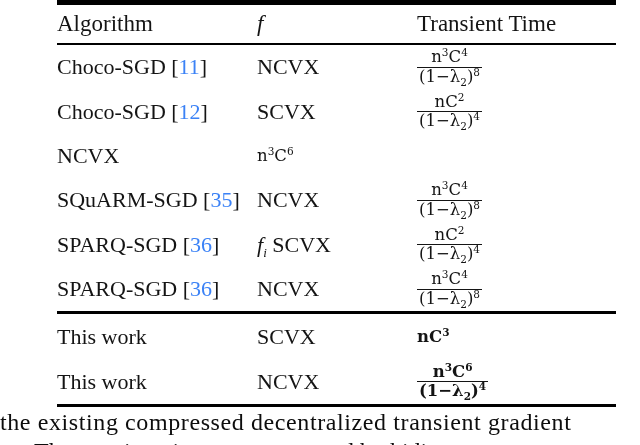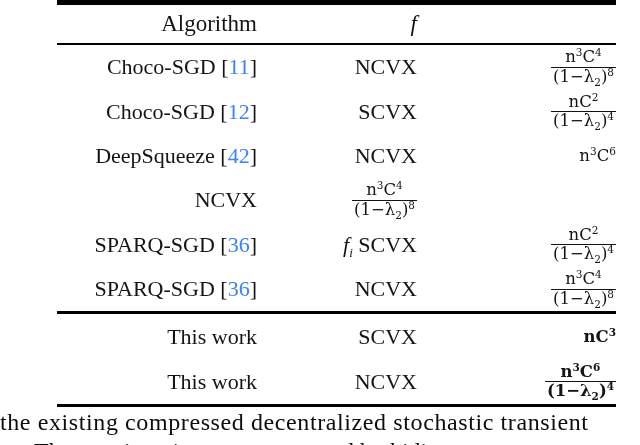--- a/index.html
+++ b/index.html
@@ -21,21 +21,21 @@
   .rule-mid { height:3px; }
   .rule-bottom { height:3px; }
   .row {
     display:grid;
     grid-template-columns:200px 160px 199px;
     align-items:center;
   }
   .r-head { height:38px; font-size:23px; }
   .r-std  { height:44.4px; }
   .r-big  { height:45px; }
-  .cell { text-align:right; }
+  .cell { text-align:left; }
   .alg, .fcol { font-size:22px; }
   .f-head { font-style:italic; }
   .cite { color:#3b82f6; }
   .fm { font-style:italic; }
   .fms { font-size:13px; line-height:0; font-style:italic; }
   .frac {
     display:inline-flex; flex-direction:column; align-items:center;
     font-size:16.5px; line-height:1.12;
     font-family:"DejaVu Serif", "Liberation Serif", serif;
   }
@@ -56,20 +56,21 @@
 
 <div class="page">
 
   <div class="tablewrap">
 
     <div class="rule rule-top"></div>
 
     <div class="row r-head">
       <div class="cell">Algorithm</div>
       <div class="cell f-head">f</div>
+      <div class="cell">Transient Time</div>
     </div>
 
     <div class="rule rule-thin"></div>
 
     <div class="row r-std">
       <div class="cell alg"><span>Choco-SGD</span><span> [</span><span class="cite">11</span><span>]</span></div>
       <div class="cell fcol"><span class="fm"></span><sub class="fms"></sub><span>NCVX</span></div>
       <div class="cell">
         <span class="frac">
           <span class="num"><span>n</span><sup>3</sup><span>C</span><sup>4</sup></span>
@@ -83,30 +84,30 @@
       <div class="cell fcol"><span class="fm"></span><sub class="fms"></sub><span>SCVX</span></div>
       <div class="cell">
         <span class="frac">
           <span class="num"><span>n</span><sup></sup><span>C</span><sup>2</sup></span>
           <span class="den"><span>(1−λ</span><sub>2</sub><span>)</span><sup>4</sup></span>
         </span>
       </div>
     </div>
 
     <div class="row r-std">
-      <div class="cell alg"><span>DeepSqueeze</span><span> [</span><span class="cite">42</span><span>]</span></div>
       <div class="cell fcol"><span class="fm"></span><sub class="fms"></sub><span>NCVX</span></div>
       <div class="cell">
         <span class="frac">
           <span class="num"><span>n</span><sup>3</sup><span>C</span><sup>6</sup></span>
         </span>
       </div>
     </div>
 
     <div class="row r-std">
+      <div class="cell alg"><span>SQuARM-SGD</span><span> [</span><span class="cite">35</span><span>]</span></div>
       <div class="cell fcol"><span class="fm"></span><sub class="fms"></sub><span>NCVX</span></div>
       <div class="cell">
         <span class="frac">
           <span class="num"><span>n</span><sup>3</sup><span>C</span><sup>4</sup></span>
           <span class="den"><span>(1−λ</span><sub>2</sub><span>)</span><sup>8</sup></span>
         </span>
       </div>
     </div>
 
     <div class="row r-std">
@@ -152,17 +153,17 @@
           <span class="den"><span>(1−λ</span><sub>2</sub><span>)</span><sup>4</sup></span>
         </span>
       </div>
     </div>
 
     <div class="rule rule-bottom"></div>
 
   </div>
 
   <div class="caption">
-    <div class="l1">the existing compressed decentralized stochastic transient</div>
+    <div class="l1">the existing compressed decentralized transient gradient</div>
     <div class="l2">The transient times are computed by hiding</div>
   </div>
 
 </div>
 
 </body></html>

